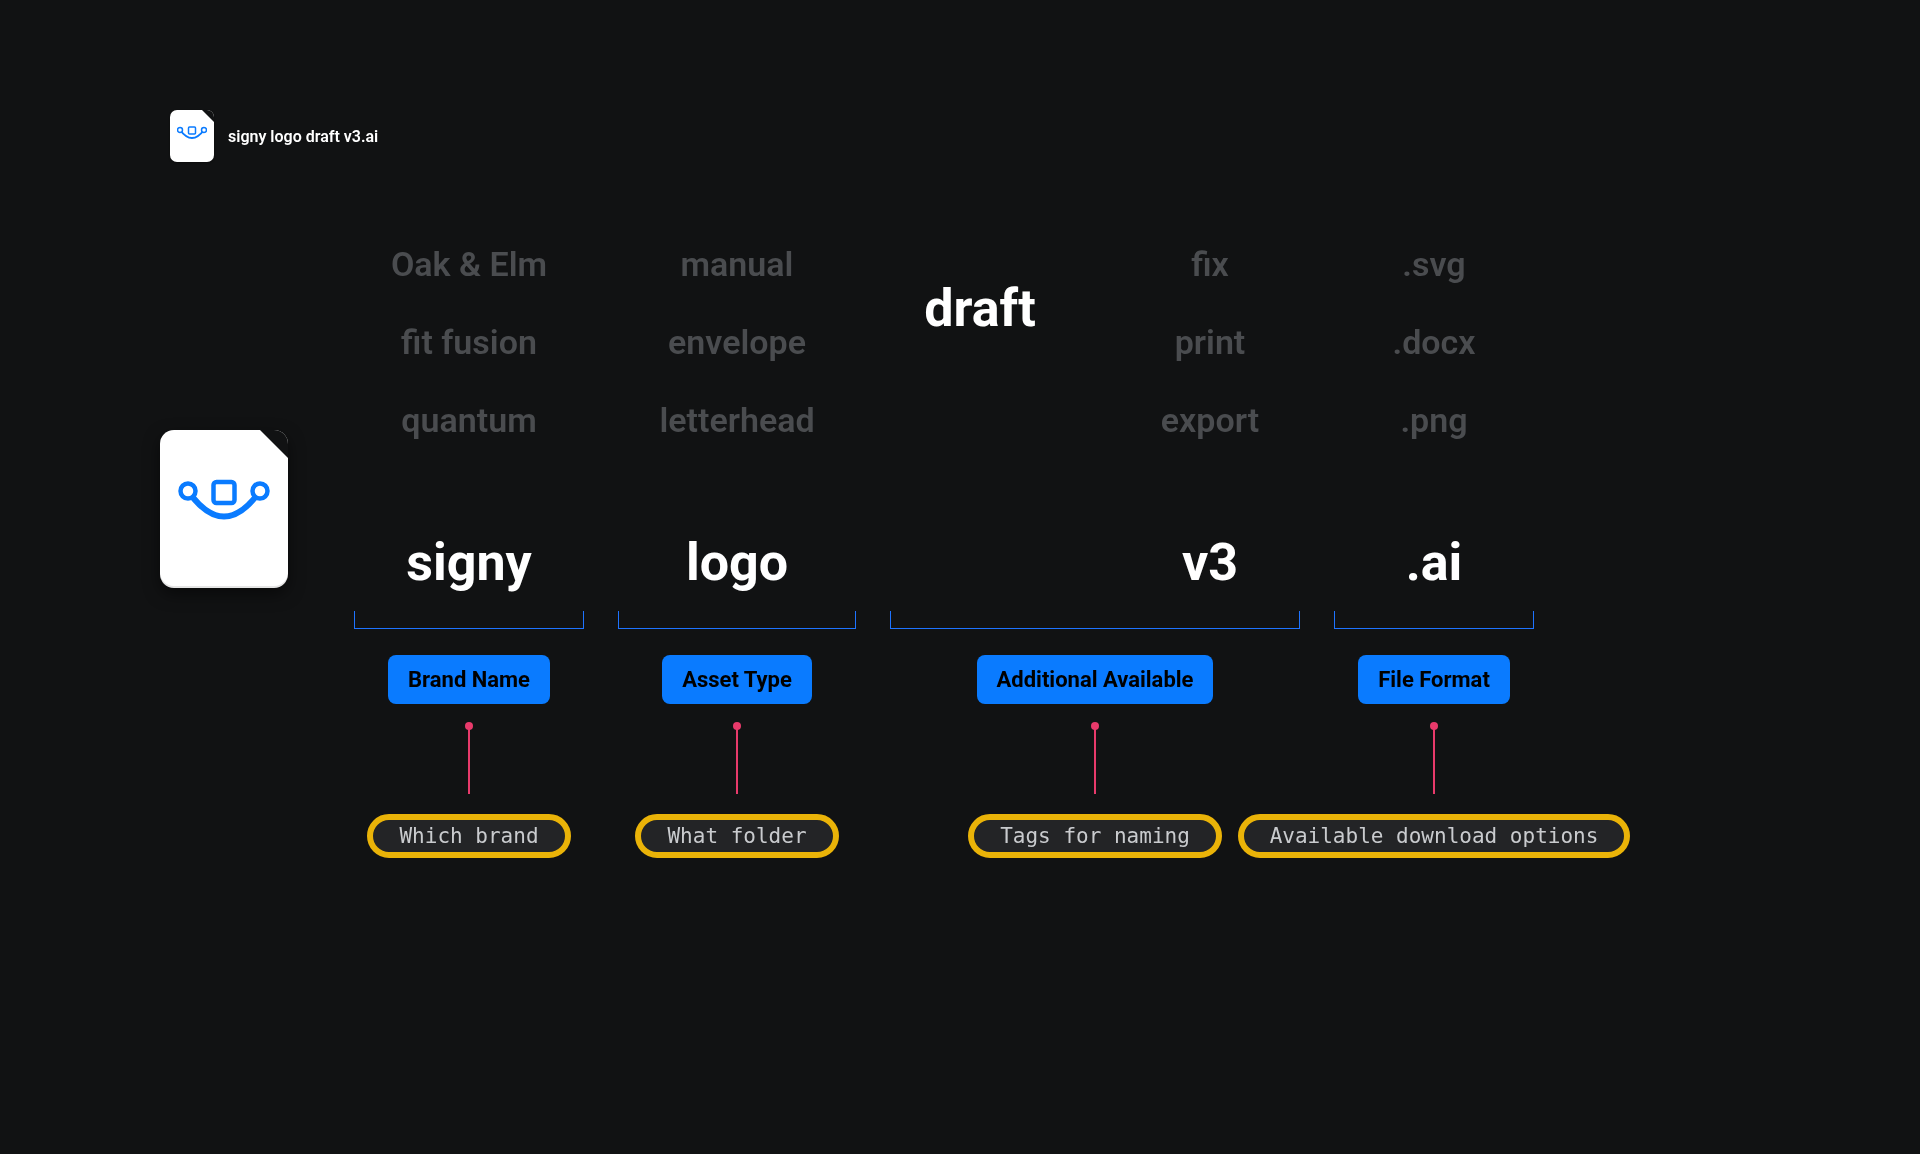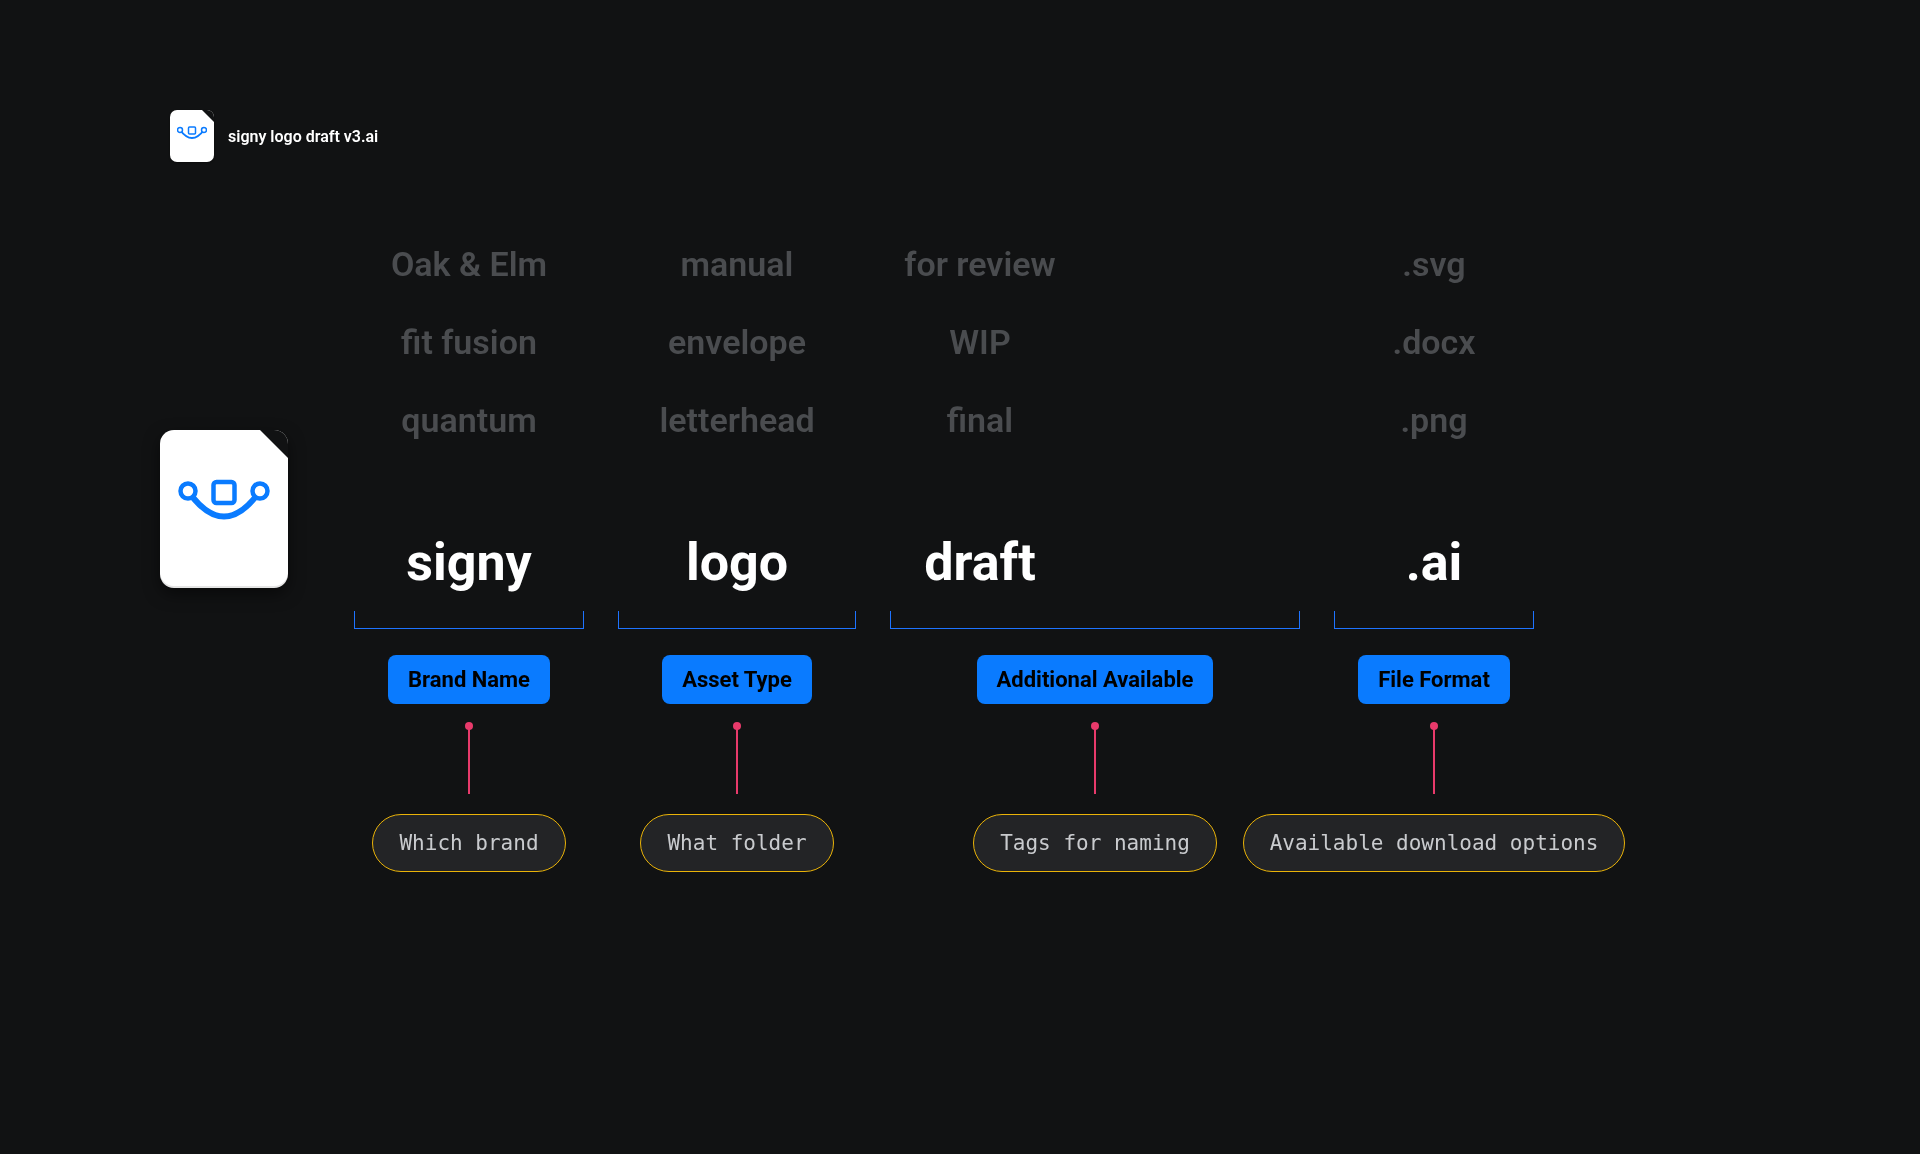--- a/index.html
+++ b/index.html
@@ -36,21 +36,21 @@
   .bracket::before, .bracket::after { content:''; position:absolute; top:-1px; width:1px; height:1px; }
 
   
   .badge { margin-top: 26px; background: #0a7bff; color: #000000; font-size: 22px; font-weight: 700; padding: 12px 20px; border-radius: 8px; white-space: nowrap; }
 
   
   .connector { margin-top: 22px; width: 2px; height: 68px; background: #e83a6b; position: relative; }
   .connector::before { content:''; position:absolute; left:50%; top:-4px; transform:translateX(-50%); width:8px; height:8px; border-radius:50%; background:#e83a6b; }
 
   
-  .pill { margin-top: 20px; background: #232426; color: #c9cbce; font-family: ui-monospace, SFMono-Regular, Menlo, Consolas, monospace; font-size: 21px; padding: 16px 26px; border-radius: 999px; white-space: nowrap; border: 1px solid #eab308; }
+  .pill { margin-top: 20px; background: #232426; color: #c9cbce; font-family: ui-monospace, SFMono-Regular, Menlo, Consolas, monospace; font-size: 21px; padding: 4px 26px; border-radius: 999px; white-space: nowrap; border: 6px solid #eab308; }
 
   
   .pen-svg { display:block; }
 </style>
 </head>
 <body>
 
 <div class="stage">
 
   <div class="file-chip">
@@ -100,26 +100,29 @@
       <div class="current">logo</div>
       <div class="bracket"></div>
       <div class="badge">Asset Type</div>
       <div class="connector"></div>
       <div class="pill">What folder</div>
     </div>
 
     <div class="col">
       <div class="meta-inner">
         <div class="meta-sub">
+          <div class="current">draft</div>
+        </div>
+        <div class="meta-sub">
           <div class="alt-stack">
-            <div class="alt">for review</div>
-            <div class="alt">WIP</div>
-            <div class="alt">final</div>
+            <div class="alt">fix</div>
+            <div class="alt">print</div>
+            <div class="alt">export</div>
           </div>
-          <div class="current">draft</div>
+          <div class="current">v3</div>
         </div>
       </div>
       <div class="bracket"></div>
       <div class="badge">Additional Available</div>
       <div class="connector"></div>
       <div class="pill">Tags for naming</div>
     </div>
 
     <div class="col">
       <div class="alt-stack">

